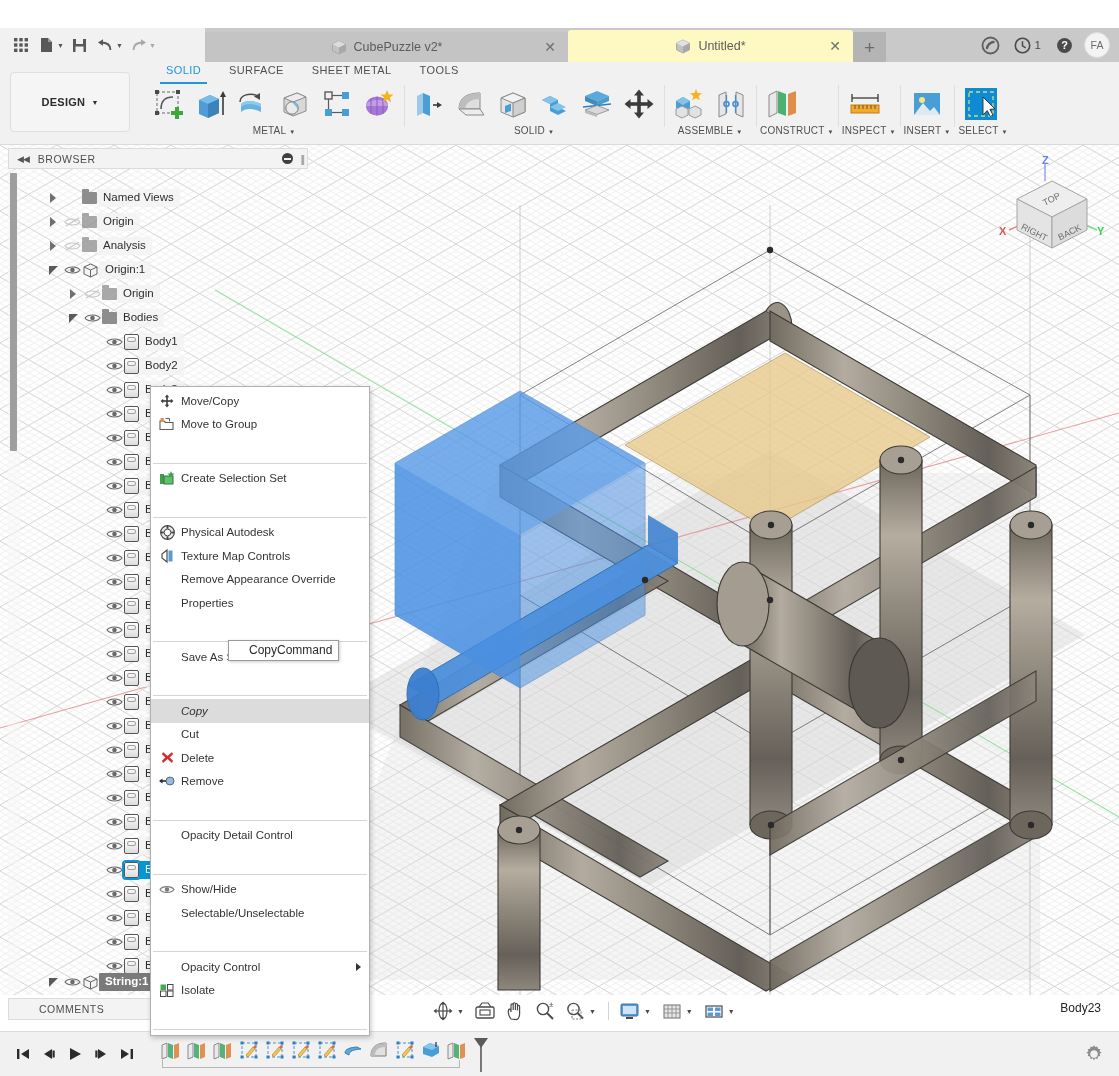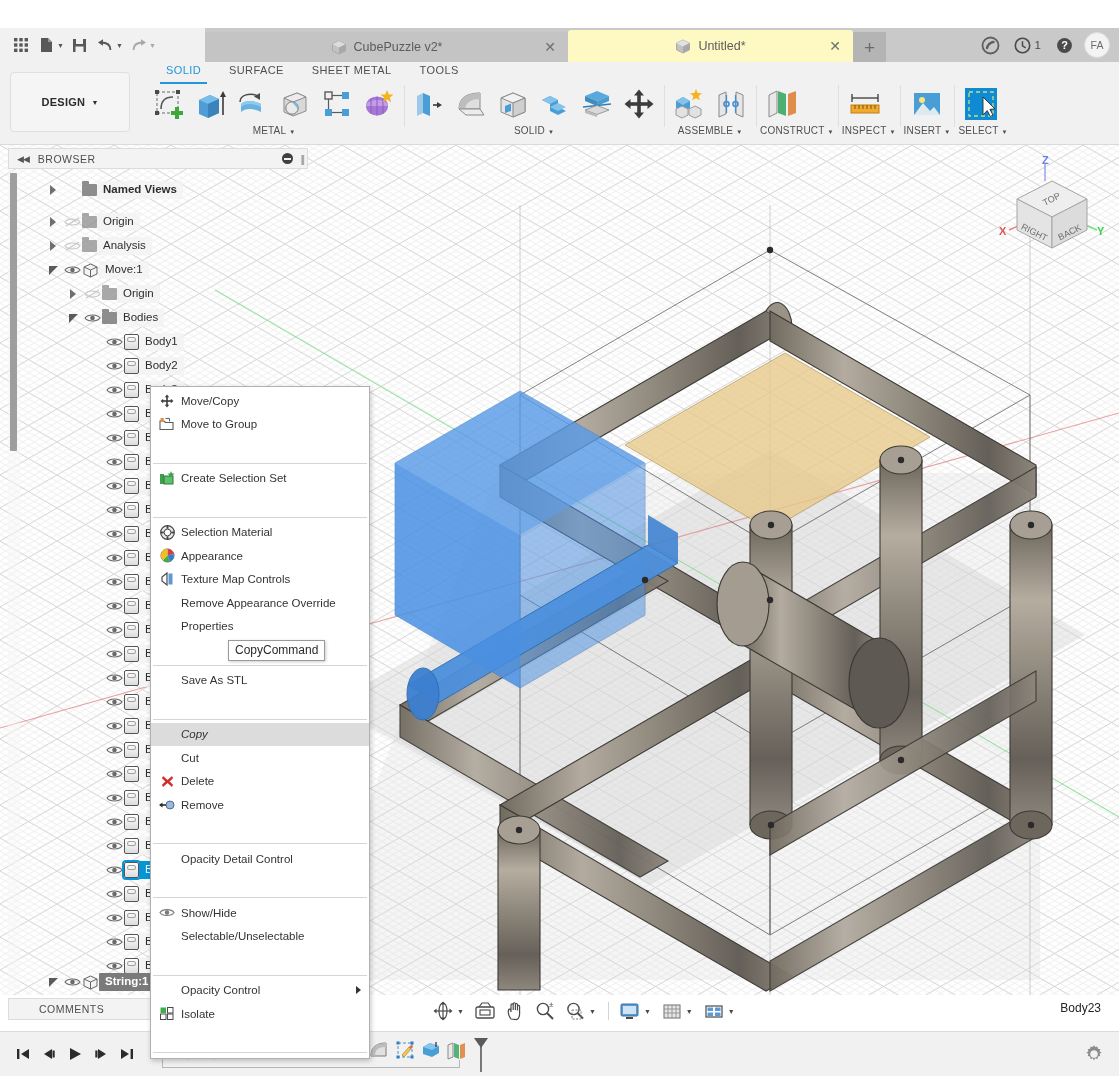--- a/index.html
+++ b/index.html
@@ -212,21 +212,21 @@
   .ci-txt { padding-left: 3px; }
   .ci.noicon .ci-txt { padding-left: 25px; }
   .ci-arrow {
     position: absolute; right: 8px; width: 0; height: 0;
     border-left: 5px solid #333; border-top: 4px solid transparent; border-bottom: 4px solid transparent;
   }
   .ci-sep { height: 1px; background: #d4d4d4; margin: 3px 2px; }
   .tooltip {
     position: absolute; left: 228px; top: 640px; z-index: 70;
     background: #fff; border: 1px solid #9a9a9a; box-shadow: 1px 1px 3px rgba(0,0,0,.2);
-    font-size: 12px; color: #2b2b2b; padding: 2px 6px 3px 6px;
+    font-size: 12px; color: #2b2b2b; padding: 2px 6px 3px 20px;
   }
 
   
   .viewcube { position: absolute; right: 8px; top: 10px; width: 118px; height: 105px; z-index: 15; }
 
   
   .navbar {
     position: absolute; left: 428px; top: 996px; height: 30px;
     display: flex; align-items: center; z-index: 25;
   }
@@ -770,21 +770,21 @@
       <span class="bh-dot"></span>
       <span class="bh-grip">|||</span>
     </span>
   </div>
 
   <div class="tree">
     <div class="tree-scroll-track">
       <div class="tree-scroll-thumb"></div>
     </div>
 
-    <div class="row" style="top:8px; left:36px;font-weight:bold;">
+    <div class="row" style="top:16px; left:36px;">
       <span class="tw">
           <i class="caret-r"></i>
         </span>
       <span class="eye"></span>
       <span class="folder"></span>
       <span class="lbl">Named Views</span>
     </div>
 
     <div class="row" style="top:40px; left:36px;">
       <span class="tw">
@@ -824,21 +824,21 @@
             <circle cx="8.5" cy="6" r="2.3" fill="#6a6a6a"></circle>
           </svg>
       </span>
       <span class="compicon">
         <svg width="17" height="15" viewBox="0 0 17 15">
             <path d="M2 4 L8.5 1 L15 4 L15 11 L8.5 14 L2 11 Z" fill="#f4f4f4" stroke="#666"></path>
             <path d="M2 4 L8.5 7 L15 4" fill="none" stroke="#666"></path>
             <path d="M8.5 7 L8.5 14" stroke="#666"></path>
           </svg>
       </span>
-      <span class="lbl">Move:1</span>
+      <span class="lbl">Origin:1</span>
     </div>
 
     <div class="row" style="top:112px; left:56px;">
       <span class="tw">
           <i class="caret-r"></i>
         </span>
       <span class="eye">
         <svg width="17" height="12" viewBox="0 0 17 12">
             <path d="M1 6 C4 2 13 2 16 6 C13 10 4 10 1 6 Z" fill="none" stroke="#c7c7c7" stroke-width="1.2"></path>
             <line x1="2" y1="10" x2="15" y2="2" stroke="#c7c7c7" stroke-width="1.2"></line>
@@ -1209,33 +1209,21 @@
             <circle cx="7.5" cy="7.5" r="6.8" fill="#e8e8e8" stroke="#444" stroke-width="1.2"></circle>
             <circle cx="7.5" cy="7.5" r="3.4" fill="#fff" stroke="#444" stroke-width="1"></circle>
             <g fill="#444">
               <rect x="6.6" y="0.8" width="1.8" height="3"></rect>
               <rect x="6.6" y="11.2" width="1.8" height="3"></rect>
               <rect x="0.8" y="6.6" width="3" height="1.8"></rect>
               <rect x="11.2" y="6.6" width="3" height="1.8"></rect>
             </g>
           </svg>
         </span>
-        <span class="ci-txt">Selection Material</span>
-      </div>
-      <div class="ci">
-        <span class="ci-ico">
-          <svg width="15" height="15" viewBox="0 0 15 15">
-            <circle cx="7.5" cy="7.5" r="6.6" fill="#ddd" stroke="#777"></circle>
-            <path d="M7.5 1 A6.5 6.5 0 0 1 13.6 6 L7.5 7.5 Z" fill="#e03a3a"></path>
-            <path d="M13.6 6 A6.5 6.5 0 0 1 10 13.4 L7.5 7.5 Z" fill="#2f7fd0"></path>
-            <path d="M10 13.4 A6.5 6.5 0 0 1 3 12.2 L7.5 7.5 Z" fill="#3fae4a"></path>
-            <path d="M3 12.2 A6.5 6.5 0 0 1 7.5 1 L7.5 7.5 Z" fill="#f2c01e"></path>
-          </svg>
-        </span>
-        <span class="ci-txt">Appearance</span>
+        <span class="ci-txt">Physical Autodesk</span>
       </div>
       <div class="ci">
         <span class="ci-ico">
           <svg width="15" height="14" viewBox="0 0 15 14">
             <path d="M7 1 L7 13 L2 9 L2 5 Z" fill="none" stroke="#4a4a4a" stroke-width="1.2"></path>
             <rect x="8.5" y="1.5" width="4" height="11" fill="#5b9ad6"></rect>
           </svg>
         </span>
         <span class="ci-txt">Texture Map Controls</span>
       </div>

